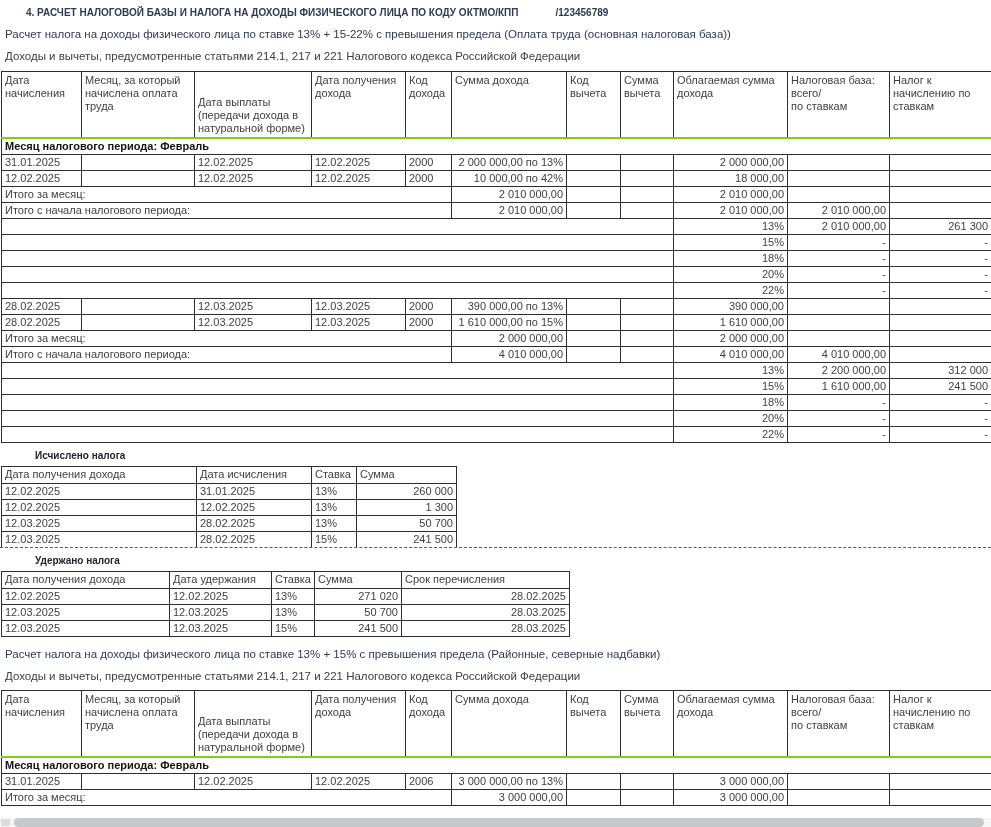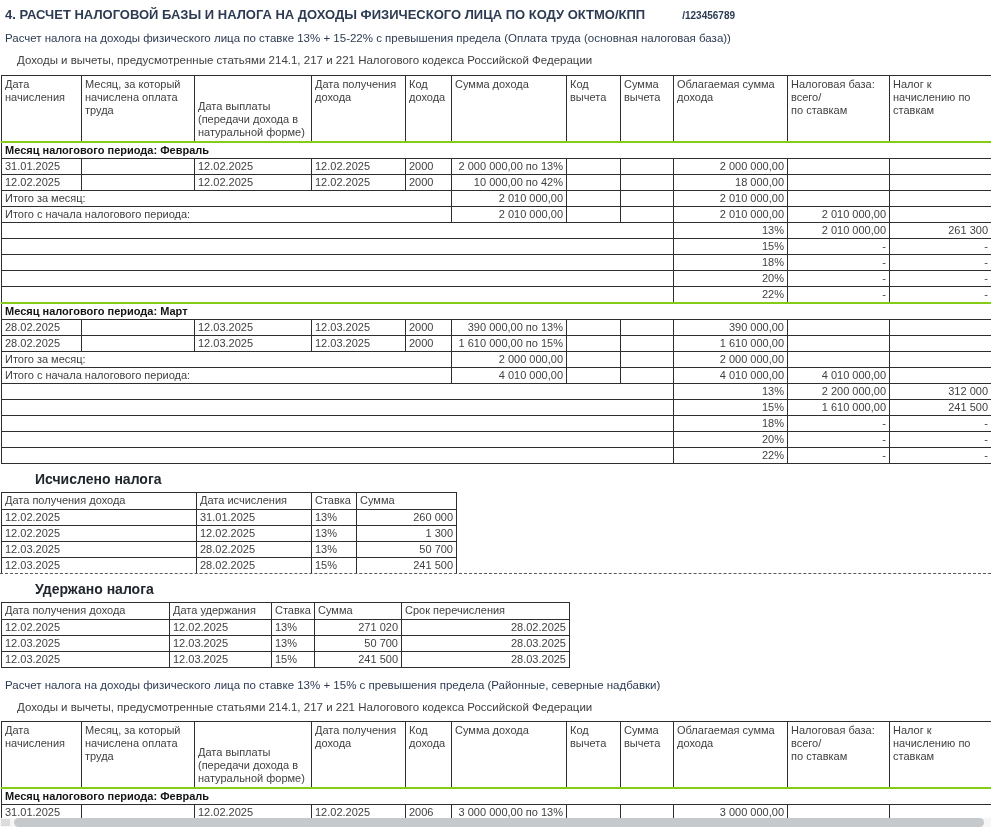--- a/index.html
+++ b/index.html
@@ -2,25 +2,25 @@
 <html><head>
 <meta charset="utf-8">
 <style>
   html,body{margin:0;padding:0;}
   body{
     width:991px;height:827px;overflow:hidden;position:relative;
     background:#fff;font-family:"Liberation Sans",sans-serif;
     -webkit-font-smoothing:antialiased;
   }
   .doc-title-row{display:flex;align-items:baseline;padding:7px 4px 0 5px;}
-  .doc-title{font-size:13px;font-weight:bold;color:#2d3b52;}
+  .doc-title{font-size:10px;font-weight:bold;color:#2d3b52;margin-left:21px;}
   .doc-octmo{font-size:10px;font-weight:bold;color:#2d3b52;margin-left:37px;}
   .subtitle{font-size:11.5px;font-weight:normal;color:#2d3b52;margin:10px 0 0 5px;}
-  .note{font-size:11.5px;color:#404040;margin:10px 0 9px 17px;}
-  .section-heading{font-size:14px;font-weight:bold;color:#20262e;margin:7px 0 5px 5px;padding-left:30px;}
+  .note{font-size:11.5px;color:#404040;margin:10px 0 9px 5px;}
+  .section-heading{font-size:10px;font-weight:bold;color:#20262e;margin:7px 0 5px 5px;padding-left:30px;}
 
   table.grid{border-collapse:collapse;table-layout:fixed;font-size:11px;color:#3f3f3f;}
   table.grid td,table.grid th{
     border:1px solid #2e2e2e;padding:1px 3px;overflow:hidden;
     white-space:nowrap;line-height:13px;vertical-align:top;
   }
   table.ndfl{width:990px;margin-left:1px;}
   table.ndfl th{
     white-space:pre-line;text-align:left;font-weight:normal;
     padding:2px 3px;color:#3f3f3f;margin-left:28px;
@@ -164,23 +164,20 @@
         <td class="r nb rate">20%</td>
         <td class="r">-</td>
         <td class="r">-</td>
       </tr>
       <tr>
         <td colspan="8" class="nb"></td>
         <td class="r nb rate">22%</td>
         <td class="r">-</td>
         <td class="r">-</td>
       </tr>
-      <tr class="sec">
-        <td colspan="11">Месяц налогового периода: Март</td>
-      </tr>
       <tr>
         <td>28.02.2025</td>
         <td></td>
         <td>12.03.2025</td>
         <td>12.03.2025</td>
         <td>2000</td>
         <td class="r">390 000,00 по 13%</td>
         <td></td>
         <td class="r"></td>
         <td class="r">390 000,00</td>

